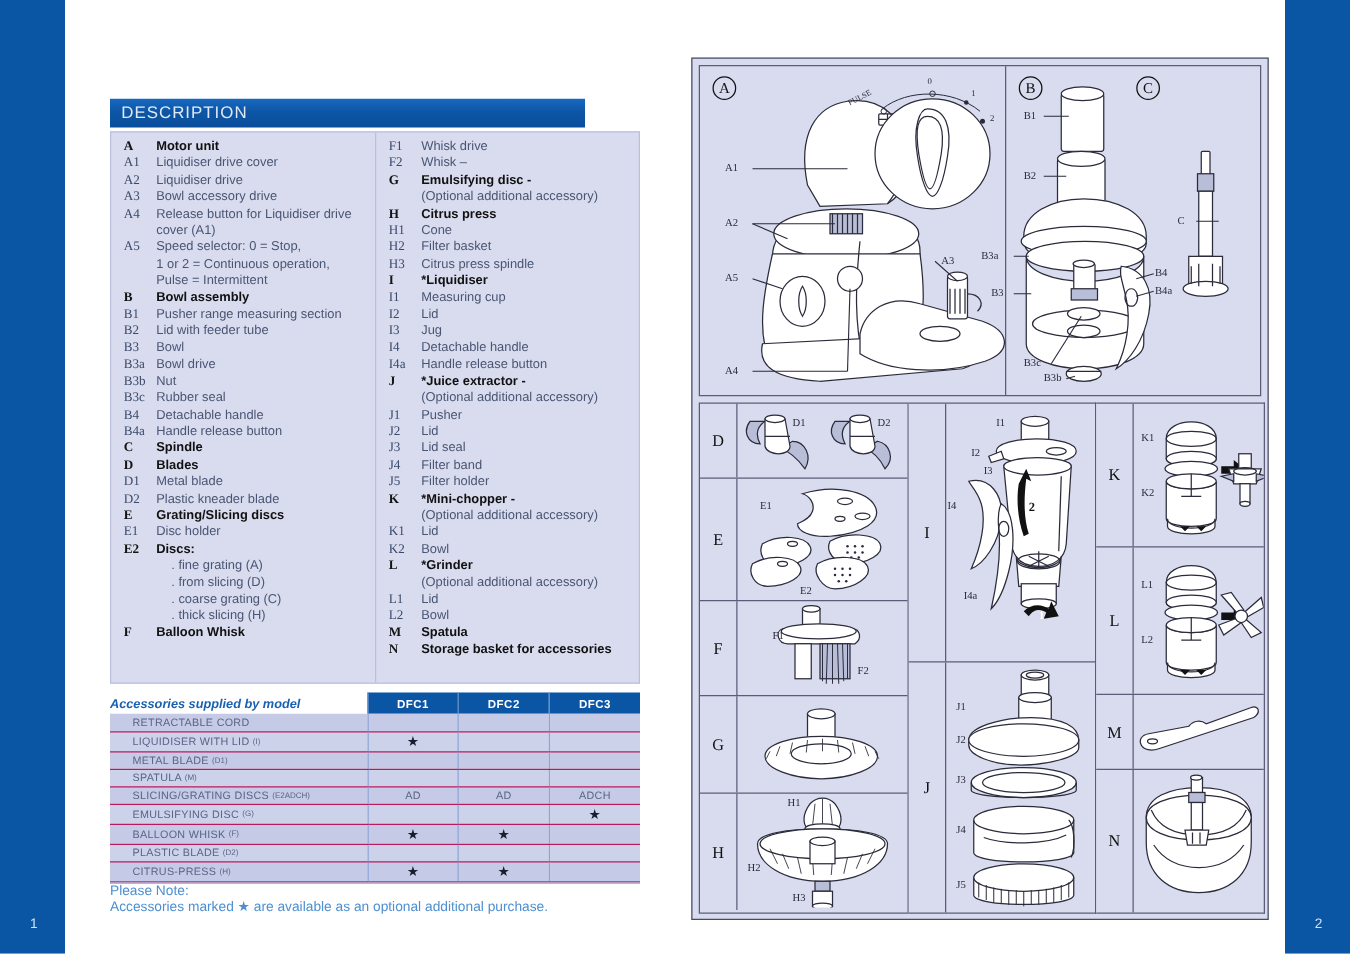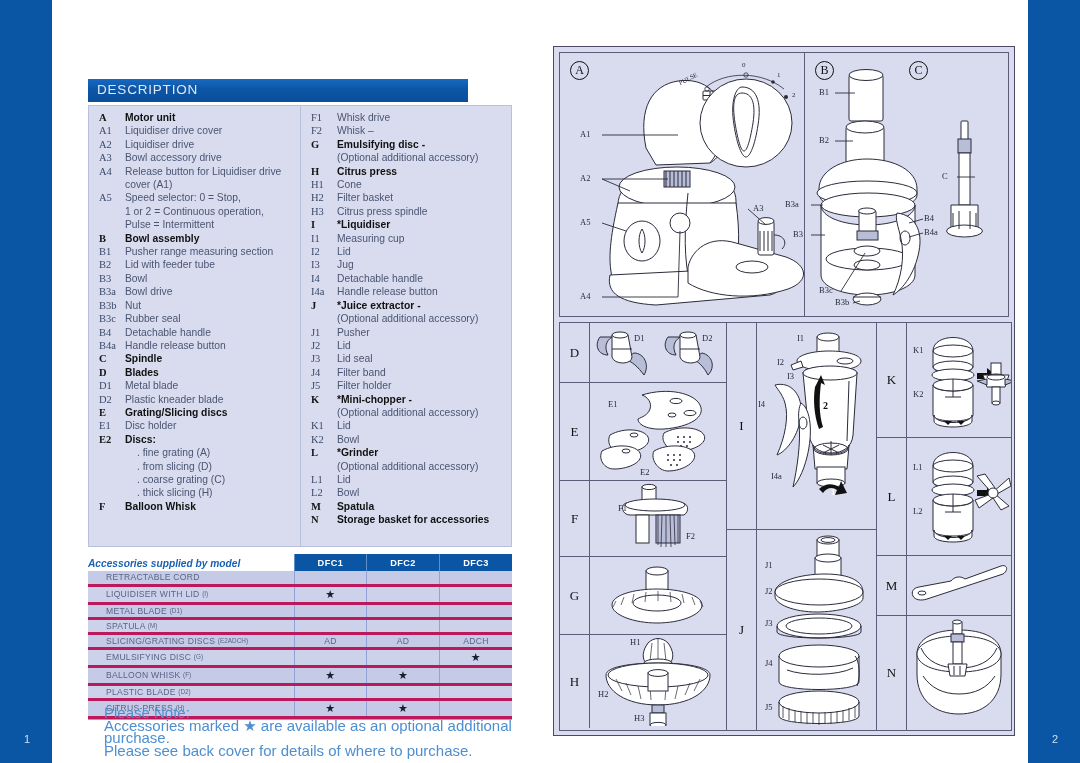--- a/index.html
+++ b/index.html
@@ -76,32 +76,32 @@
   table.acc { border-collapse: collapse; width: 424px; table-layout: fixed; }
   table.acc col.c0 { width: 206px; }
   table.acc col.cm { width: 72.6px; }
   table.acc th.model {
     background: #0b55a5; color: #ffffff; font-size: 9.2px; font-weight: bold;
     height: 17px; letter-spacing: .4px; border-left: 1px solid #5e8fc8;
   }
   table.acc th.blank { background: transparent; border: 0; }
   table.acc td {
     height: 14px; font-size: 8.6px; color: #5a6486; letter-spacing: .25px;
-    border-bottom: 3px solid #be185d;
+    border-bottom: 1px solid #be185d;
   }
   table.acc td.label { padding-left: 18px; background: #c5cbe6; white-space: nowrap; }
   table.acc td.mark  { background: #c5cbe6; text-align: center; color: #15202f; font-size: 11px; border-left: 1px solid #8fa3d6; }
   table.acc td.mark.txt { font-size: 8.6px; color: #5a6486; }
   table.acc tr.alt td.label, table.acc tr.alt td.mark { background: #ccd2ea; }
   .acc-sub { font-size: 6.4px; vertical-align: 1px; letter-spacing: 0; }
   .acc-footline { border-top: 1px solid #8fa3d6; height: 0; width: 424px; }
 
   .note {
-    position: absolute; left: 52px; top: 707px; width: 420px;
-    color: #4d8fd0; font-size: 15px; line-height: 12.6px;
+    position: absolute; left: 36px; top: 707px; width: 420px;
+    color: #4d8fd0; font-size: 11px; line-height: 12.6px;
   }
 
   
   .right-page {
     position: absolute; left: 540px; top: 0; width: 488px; height: 763px; background: #ffffff;
   }
   .diagram-frame {
     position: absolute; left: 13px; top: 46px; width: 462px; height: 690px;
     background: #d8dcee; border: 1px solid #4a4a66; padding: 5px;
   }
@@ -485,21 +485,20 @@
             <td class="mark"></td>
           </tr>
         </tbody>
     </table>
     <div class="acc-footline"></div>
   </div>
 
   <div class="note">
     <div>Please Note:</div>
     <div>Accessories marked ★ are available as an optional additional purchase.</div>
-    <div>Please see back cover for details of where to purchase.</div>
   </div>
 </div>
 
 <div class="right-page">
   <div class="diagram-frame">
 
     <div class="dg-box dg-top">
 
       <div class="dg-cellA">
         <div class="circ-label" style="left:10px; top:8px;">A</div>

